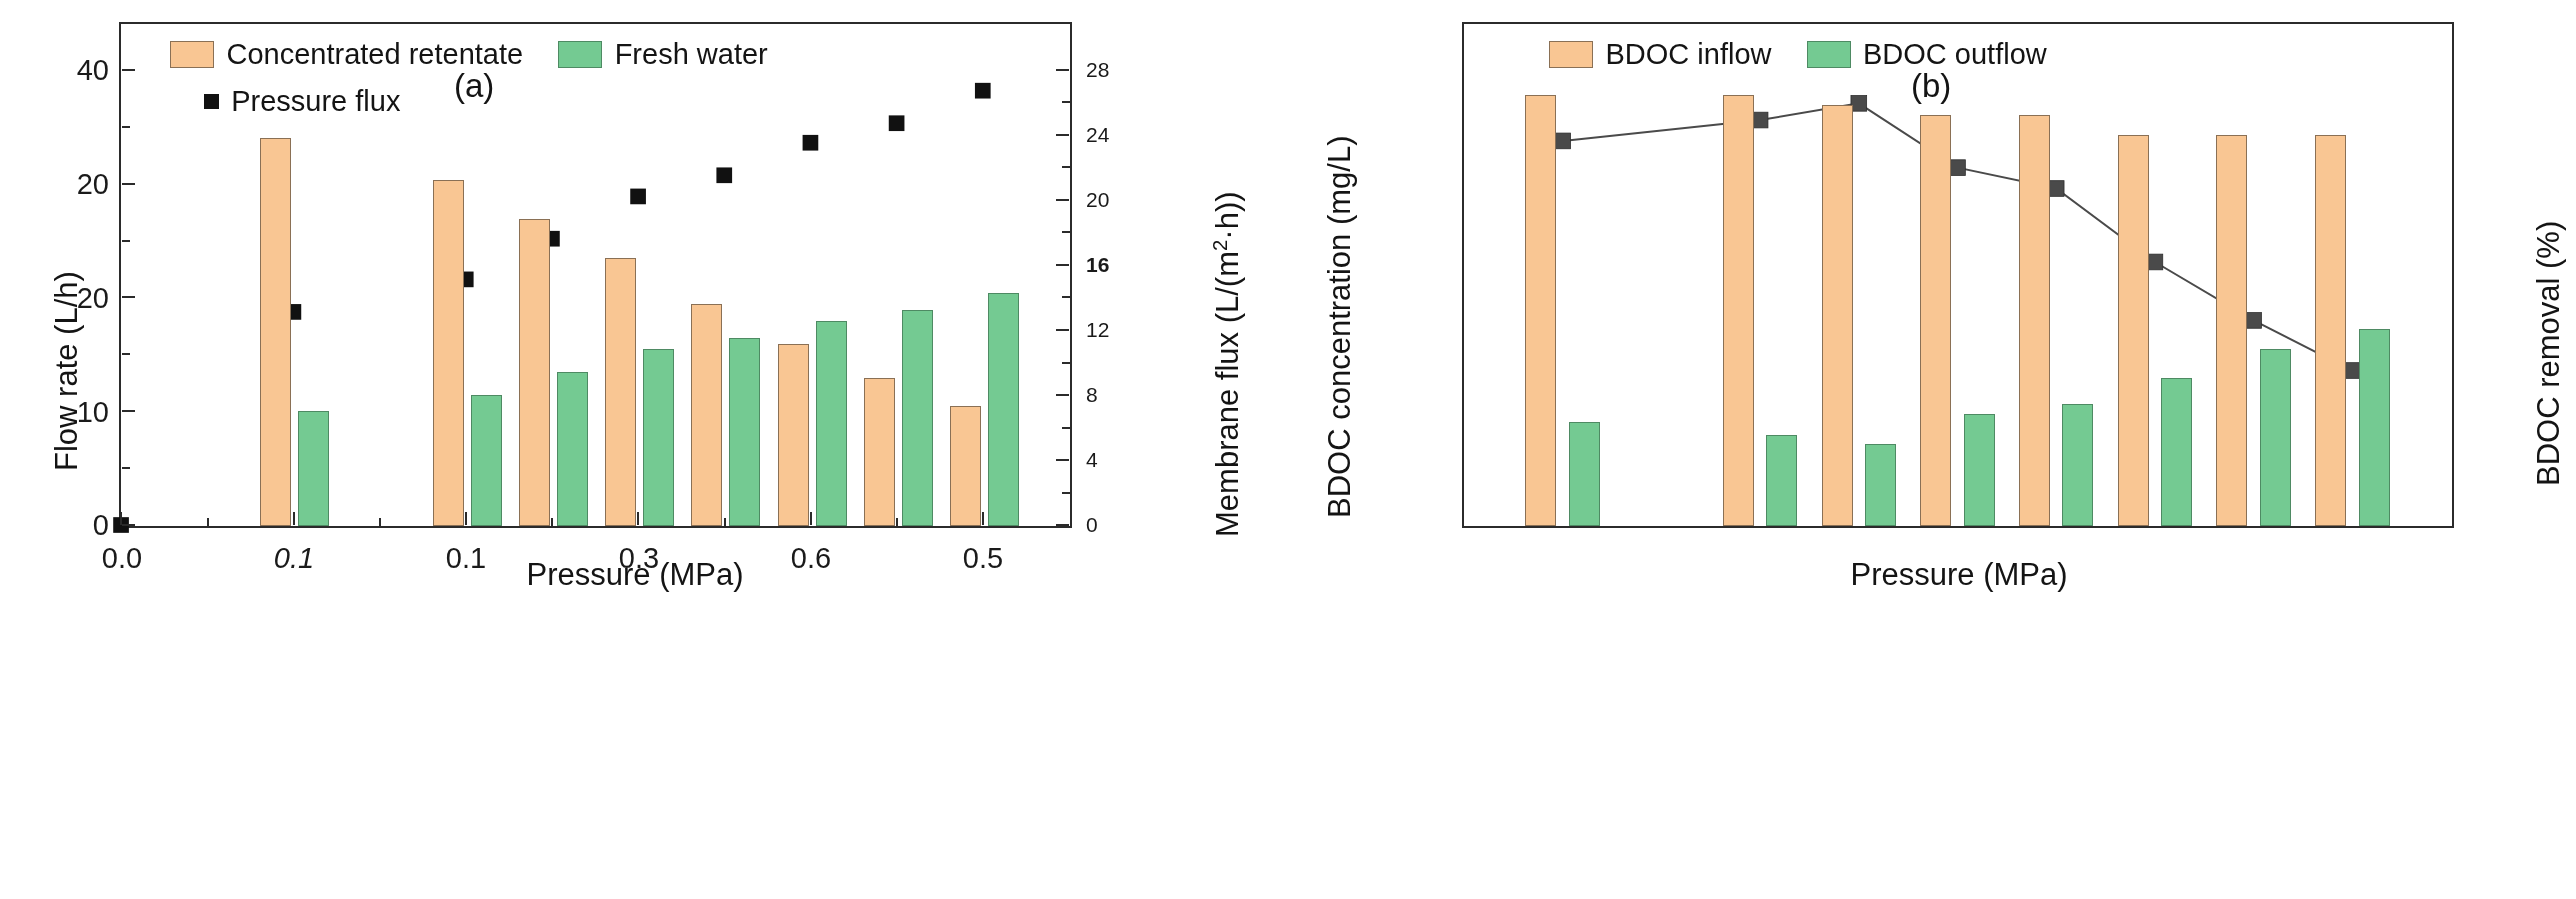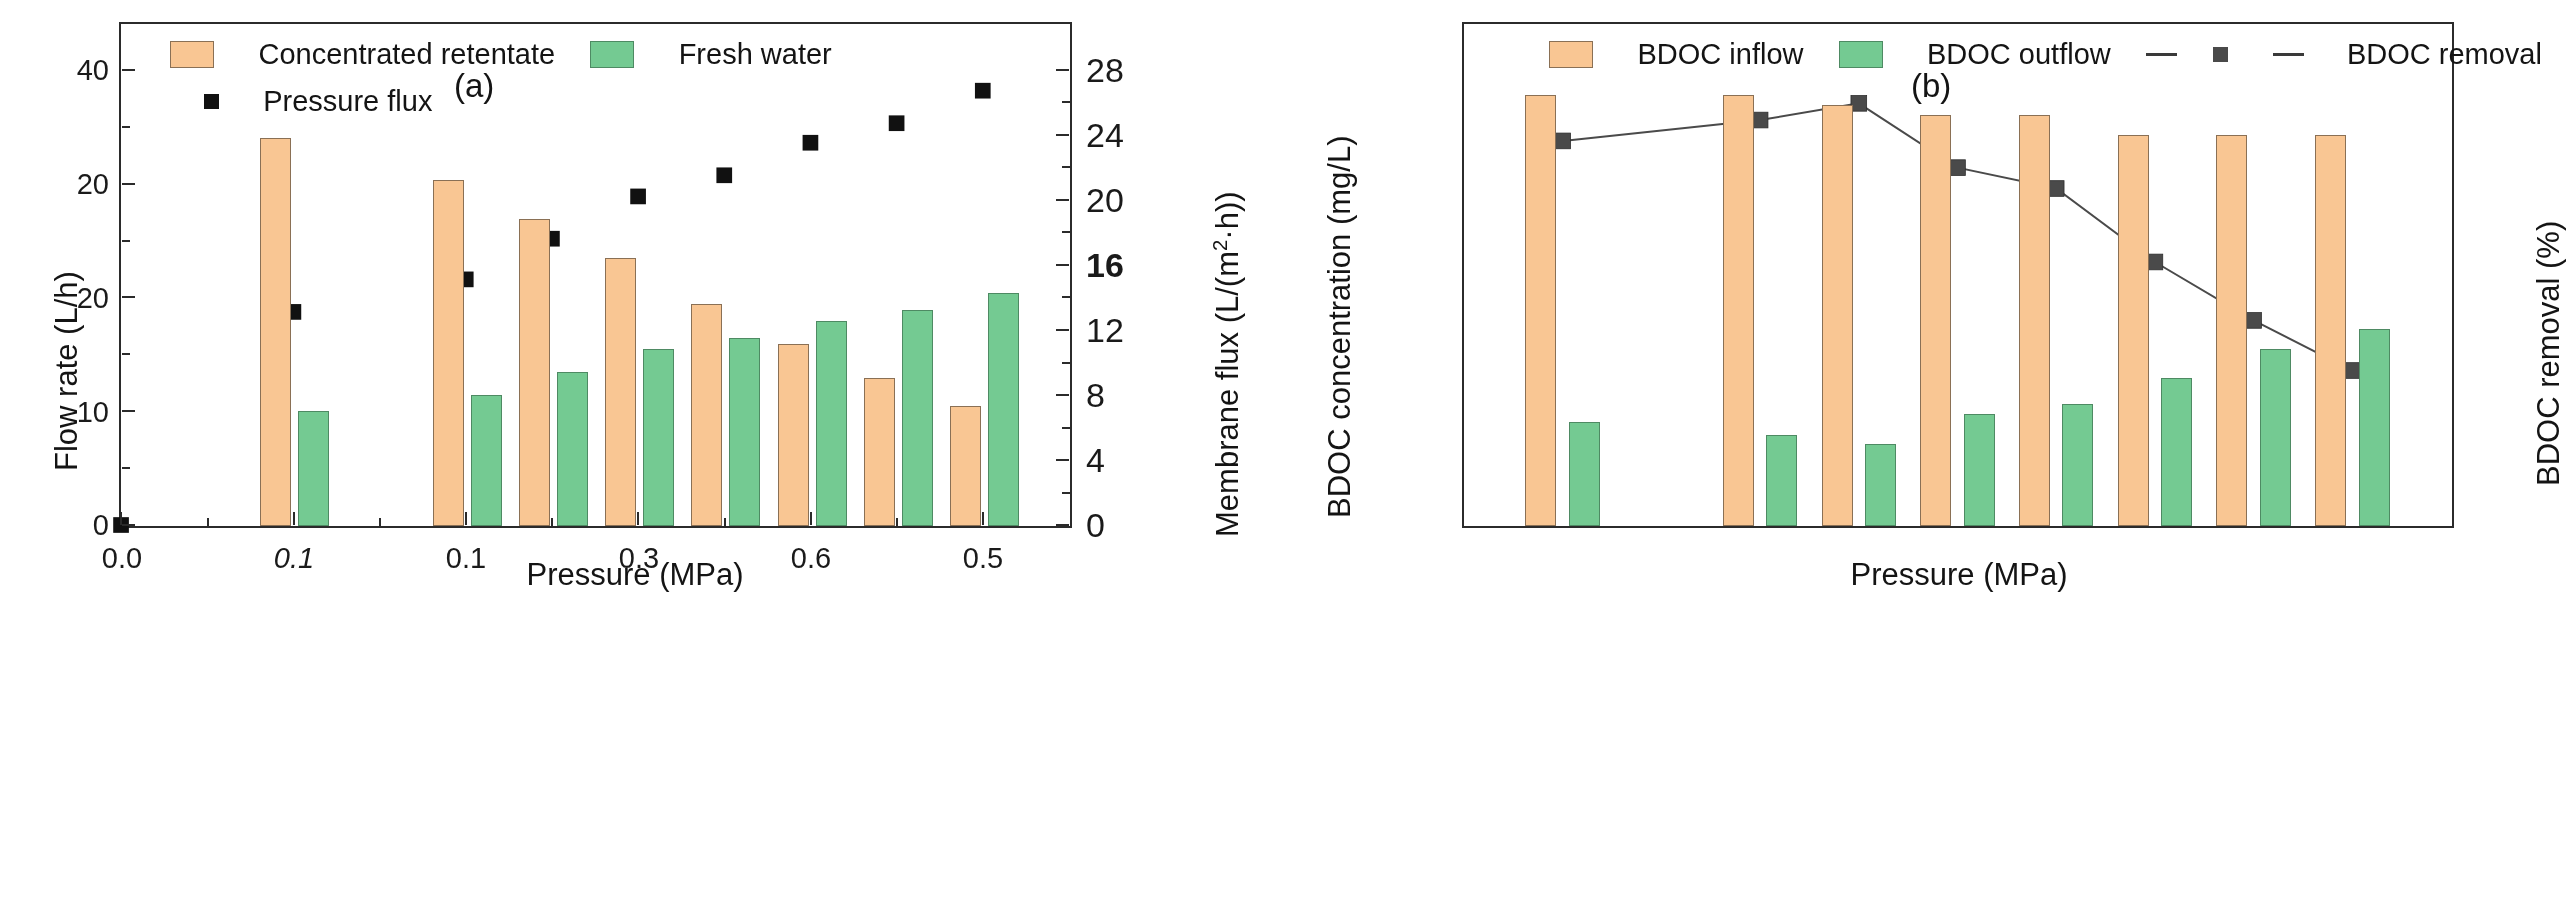--- a/index.html
+++ b/index.html
@@ -22,40 +22,40 @@
   svg.overlay{position:absolute;left:0;top:0;overflow:visible;pointer-events:none;}
 
   .tickline{position:absolute;background:#2b2b2b;}
   .ytick-major{width:13.3px;height:2.4px;}
   .ytick-minor{width:7.8px;height:2.4px;}
   .xtick-major{height:13.3px;width:2.4px;}
   .xtick-minor{height:7.8px;width:2.4px;}
 
   .ylab{position:absolute;font-size:29px;color:#1a1a1a;white-space:nowrap;
         text-align:right;transform:translateY(-50%);}
-  .ylab-r{position:absolute;font-size:34px;color:#1a1a1a;white-space:nowrap;
+  .ylab-r{position:absolute;font-size:21px;color:#1a1a1a;white-space:nowrap;
         text-align:left;transform:translateY(-50%);}
   .xlab{position:absolute;font-size:29px;color:#1a1a1a;white-space:nowrap;
         transform:translateX(-50%);}
 
   .axis-title{position:absolute;font-size:31px;color:#141414;white-space:nowrap;}
   .axis-title.vert{transform-origin:0 0;transform:rotate(-90deg);}
 
   .legend{position:absolute;display:flex;align-items:center;white-space:nowrap;
           font-size:29px;color:#141414;}
   .swatch{display:inline-block;width:44px;height:27px;box-sizing:border-box;
           border:1.6px solid #6b6b6b;margin-right:12.5px;}
   .swatch.orange{background:#f9c693;border-color:#8a7055;}
   .swatch.green{background:#74ca92;border-color:#4e8a63;}
   .sqmark{display:inline-block;width:15px;height:15px;background:#111;
           margin:0 12.5px 0 4.7px;}
   .sqmark.grey{background:#4a4a4a;}
   .legline{display:inline-block;width:31px;height:2.4px;background:#3a3a3a;
            vertical-align:middle;}
-  .legitem{display:flex;align-items:center;margin-right:35px;gap:32px;}
+  .legitem{display:flex;align-items:center;margin-right:35px;}
   .panel-tag{position:absolute;font-size:33px;color:#141414;}
   sup{font-size:0.66em;vertical-align:super;}
 </style>
 </head>
 <body>
 
 <div class="figure">
 
   <div class="panel panel-a">
 
@@ -185,26 +185,20 @@
 
       <div class="legend" style="left:85px;top:14px;">
         <div class="legitem">
           <span class="swatch orange"></span>
           <span>BDOC inflow</span>
         </div>
         <div class="legitem">
           <span class="swatch green"></span>
           <span>BDOC outflow</span>
         </div>
-        <div class="legitem" style="margin-right:0;">
-          <span class="legline"></span>
-          <span class="sqmark grey"></span>
-          <span class="legline" style="margin-right:11px;"></span>
-          <span>BDOC removal</span>
-        </div>
       </div>
 
       <svg class="overlay" id="svgB" width="987" height="501" viewBox="0 0 1259 639">
           <polyline points="125.90000000000009,149.09999999999997 377.6999999999998,122.47500000000002 503.5999999999999,101.17499999999995 629.5,183.18000000000006 755.4000000000001,209.805 881.3000000000002,303.525 1007.1999999999998,378.075 1133.1000000000004,441.975" fill="none" stroke="#4a4a4a" stroke-width="2.5"></polyline>
           <rect x="115.90000000000009" y="139.09999999999997" width="20" height="20" fill="#4a4a4a" stroke="#2d2d2d"></rect>
           <rect x="367.6999999999998" y="112.47500000000002" width="20" height="20" fill="#4a4a4a" stroke="#2d2d2d"></rect>
           <rect x="493.5999999999999" y="91.17499999999995" width="20" height="20" fill="#4a4a4a" stroke="#2d2d2d"></rect>
           <rect x="619.5" y="173.18000000000006" width="20" height="20" fill="#4a4a4a" stroke="#2d2d2d"></rect>
           <rect x="745.4000000000001" y="199.805" width="20" height="20" fill="#4a4a4a" stroke="#2d2d2d"></rect>
           <rect x="871.3000000000002" y="293.525" width="20" height="20" fill="#4a4a4a" stroke="#2d2d2d"></rect>

